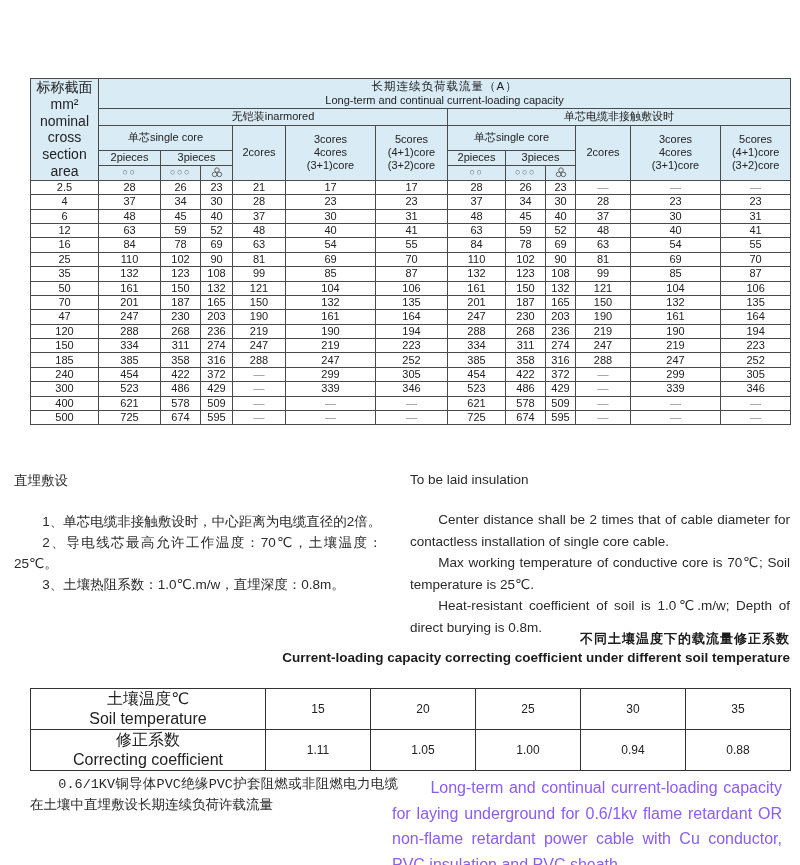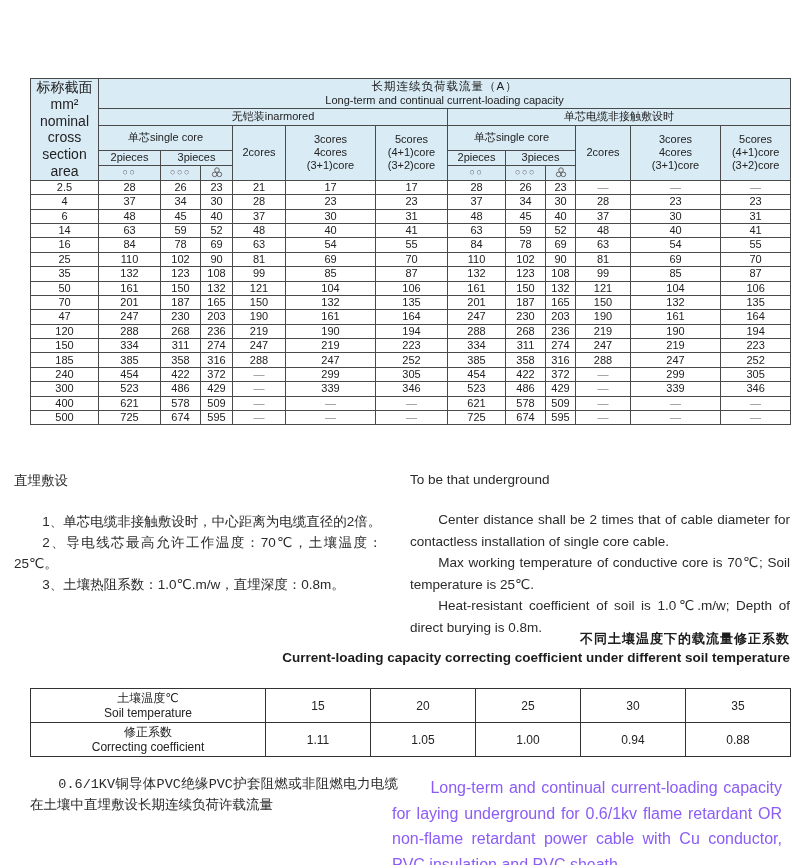--- a/index.html
+++ b/index.html
@@ -51,21 +51,21 @@
   
   .coef-titles { position: absolute; top: 630px; right: 10px; text-align: right; }
 
   
   .coef-table-wrap { position: absolute; left: 30px; top: 688px; width: 760px; }
   table.coef-table { border-collapse: collapse; table-layout: fixed; width: 760px; font-size: 12px; }
   .coef-table td {
     border: 1px solid #333; text-align: center; vertical-align: middle;
     height: 34px; background: #fff; color: #222;
   }
-  .coef-label div { line-height: 1.25; font-size: 12px; }
+  .coef-label div { line-height: 1.25; font-size: 16px; }
 
   
   .foot-zh { position: absolute; left: 30px; top: 775px; width: 368px; font-size: 13.5px; color: #2a2a2a; font-family: Liberation Mono, monospace; }
   .foot-en { position: absolute; left: 392px; top: 775px; width: 390px; font-size: 16px; color: #8b5cf6; }
   .foot-zh p { text-indent: 2.1em; line-height: 1.55; text-align: justify; }
   .foot-en p { text-indent: 2.4em; line-height: 1.6; text-align: justify; }
 </style>
 </head>
 <body>
 
@@ -187,21 +187,21 @@
             <td>30</td>
             <td>31</td>
             <td>48</td>
             <td>45</td>
             <td>40</td>
             <td>37</td>
             <td>30</td>
             <td>31</td>
           </tr>
           <tr>
-            <td>14</td>
+            <td>12</td>
             <td>63</td>
             <td>59</td>
             <td>52</td>
             <td>48</td>
             <td>40</td>
             <td>41</td>
             <td>63</td>
             <td>59</td>
             <td>52</td>
             <td>48</td>
@@ -407,21 +407,21 @@
     </table>
   </div>
 
   <div class="mid-zh">
     <div class="mid-heading">直埋敷设</div>
     <p>1、单芯电缆非接触敷设时，中心距离为电缆直径的2倍。</p>
     <p>2、导电线芯最高允许工作温度：70℃，土壤温度：25℃。</p>
     <p>3、土壤热阻系数：1.0℃.m/w，直埋深度：0.8m。</p>
   </div>
   <div class="mid-en">
-    <div class="mid-heading">To be that underground</div>
+    <div class="mid-heading">To be laid insulation</div>
     <p>Center distance shall be 2 times that of cable diameter for contactless installation of single core cable.</p>
     <p>Max working temperature of conductive core is 70℃; Soil temperature is 25℃.</p>
     <p>Heat-resistant coefficient of soil is 1.0℃.m/w; Depth of direct burying is 0.8m.</p>
   </div>
 
   <div class="coef-titles">
     <div class="title-zh">不同土壤温度下的载流量修正系数</div>
     <div class="title-en">Current-loading capacity correcting coefficient under different soil temperature</div>
   </div>
 

